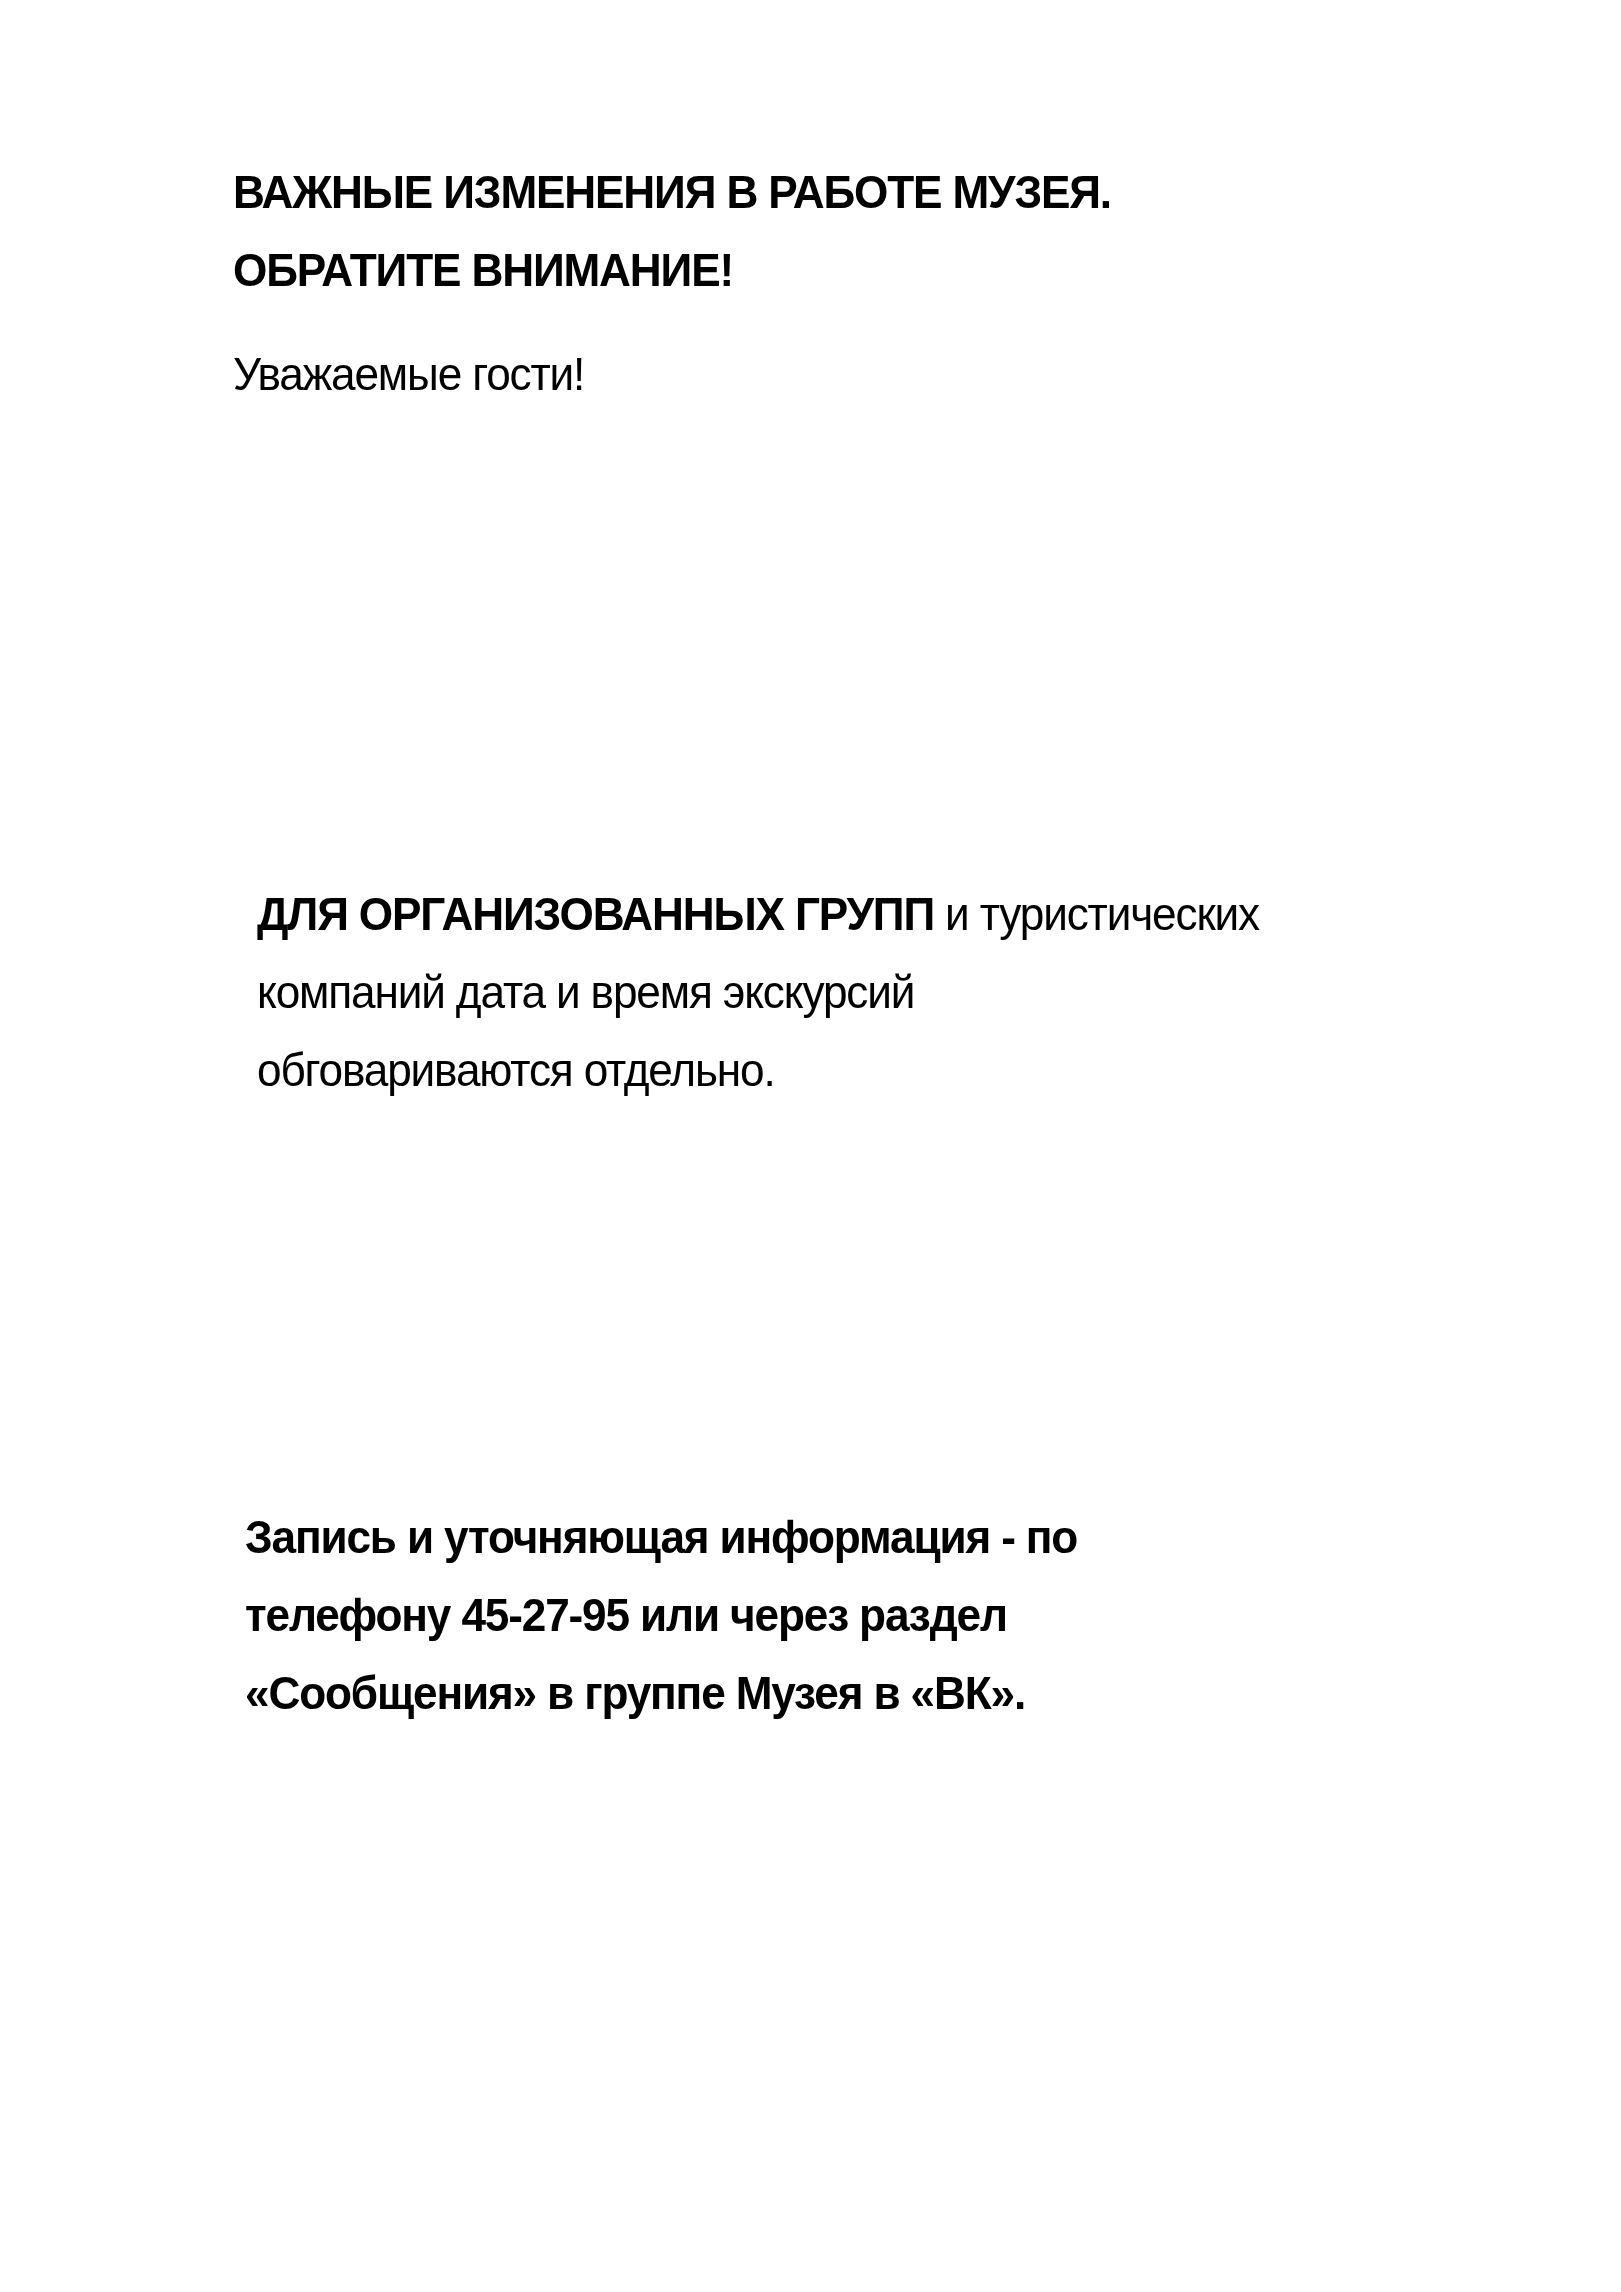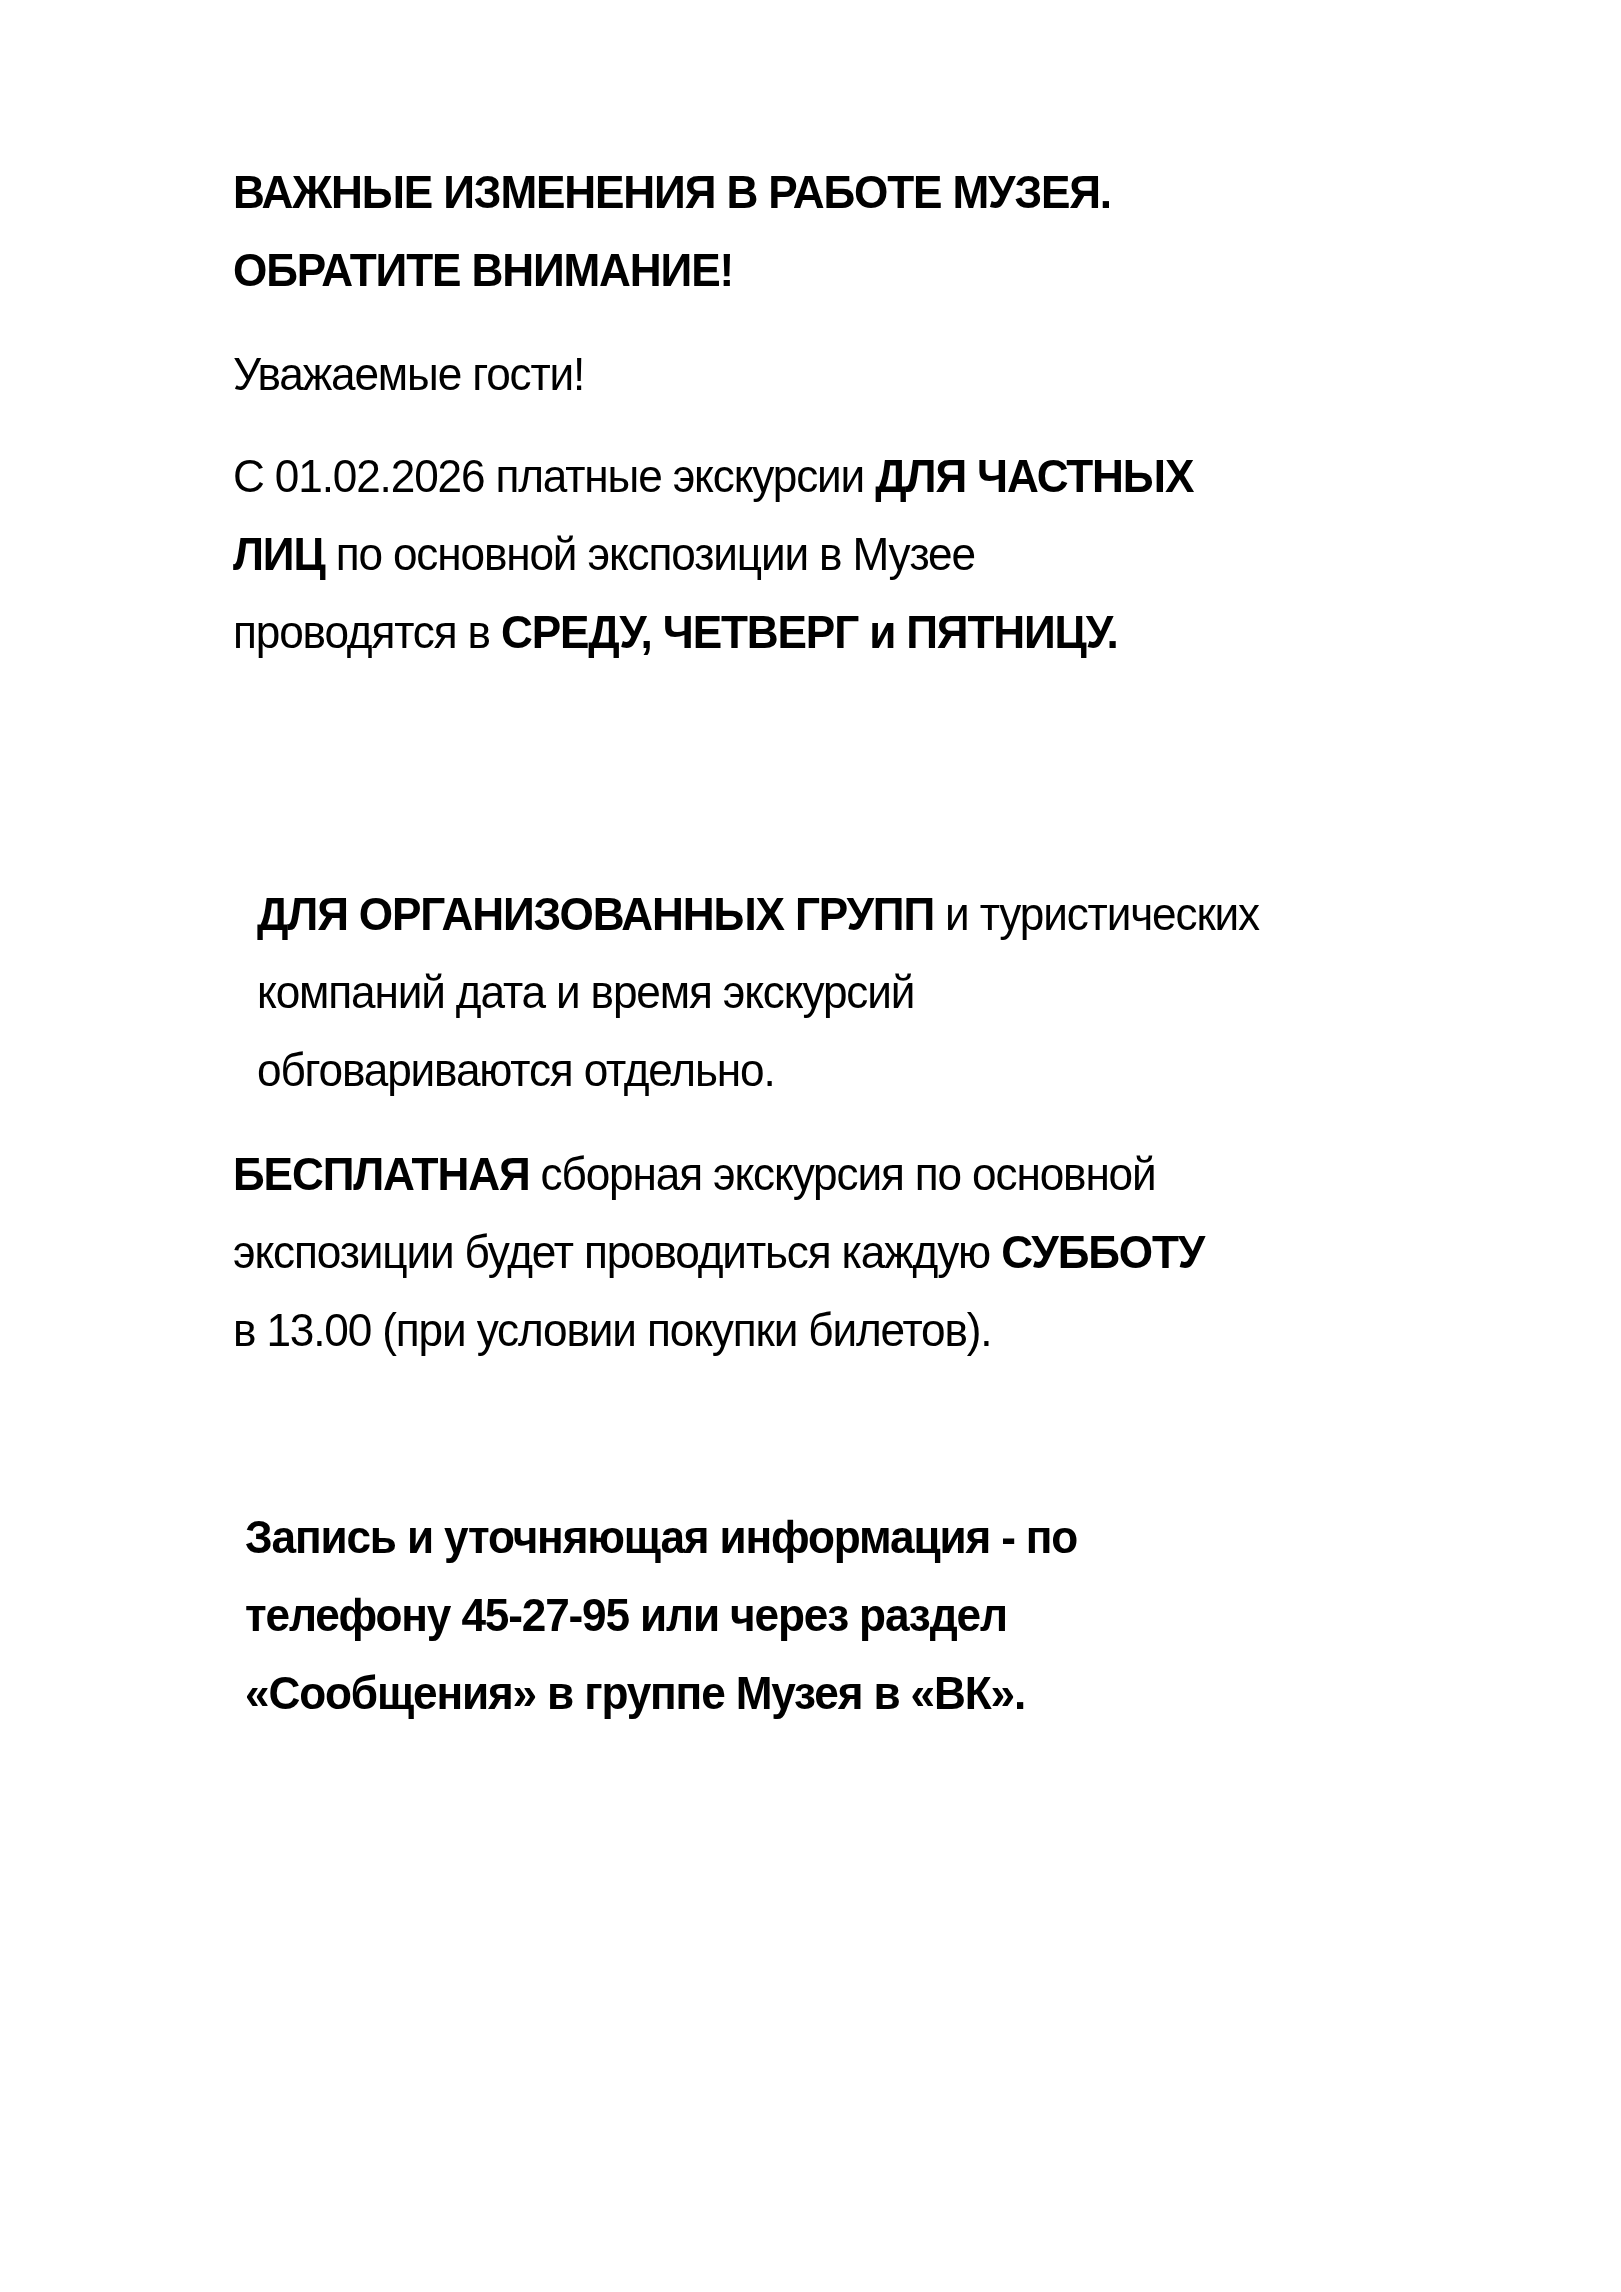--- a/index.html
+++ b/index.html
@@ -46,38 +46,28 @@
 
   <div class="block" style="top:335px;">
     <span class="line">Уважаемые гости!</span>
   </div>
 
   <div class="block" style="top:153px;">
     <b class="line">ВАЖНЫЕ ИЗМЕНЕНИЯ В РАБОТЕ МУЗЕЯ.</b>
     <b class="line">ОБРАТИТЕ ВНИМАНИЕ!</b>
   </div>
 
-  <div class="block" style="top:437px;">
-    <span class="line"><span>С 01.02.2026 платные экскурсии </span><b>ДЛЯ ЧАСТНЫХ</b></span>
-    <span class="line"><b>ЛИЦ</b><span> по основной экспозиции в Музее</span></span>
-    <span class="line"><span>проводятся в </span><b>СРЕДУ, ЧЕТВЕРГ и ПЯТНИЦУ.</b></span>
-  </div>
 
 
   <div class="block" style="top:875px;margin-left:24px;">
     <span class="line"><b>ДЛЯ ОРГАНИЗОВАННЫХ ГРУПП</b><span> и туристических</span></span>
     <span class="line">компаний дата и время экскурсий</span>
     <span class="line">обговариваются отдельно.</span>
   </div>
 
-  <div class="block" style="top:1135px;">
-    <span class="line"><b>БЕСПЛАТНАЯ</b><span> сборная экскурсия по основной</span></span>
-    <span class="line"><span>экспозиции будет проводиться каждую </span><b>СУББОТУ</b></span>
-    <span class="line">в 13.00 (при условии покупки билетов).</span>
-  </div>
 
   <div class="block" style="top:1498px;margin-left:12px;">
     <b class="line">Запись и уточняющая информация - по</b>
     <b class="line">телефону 45-27-95 или через раздел</b>
     <b class="line">«Сообщения» в группе Музея в «ВК».</b>
   </div>
 
 </div>
 
 

